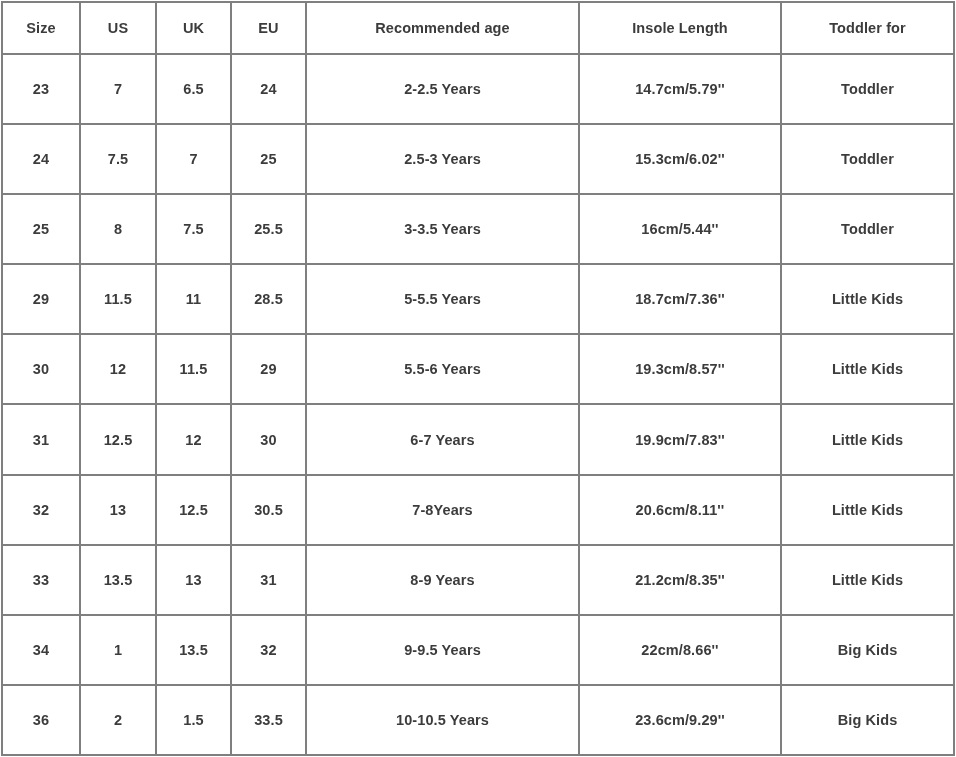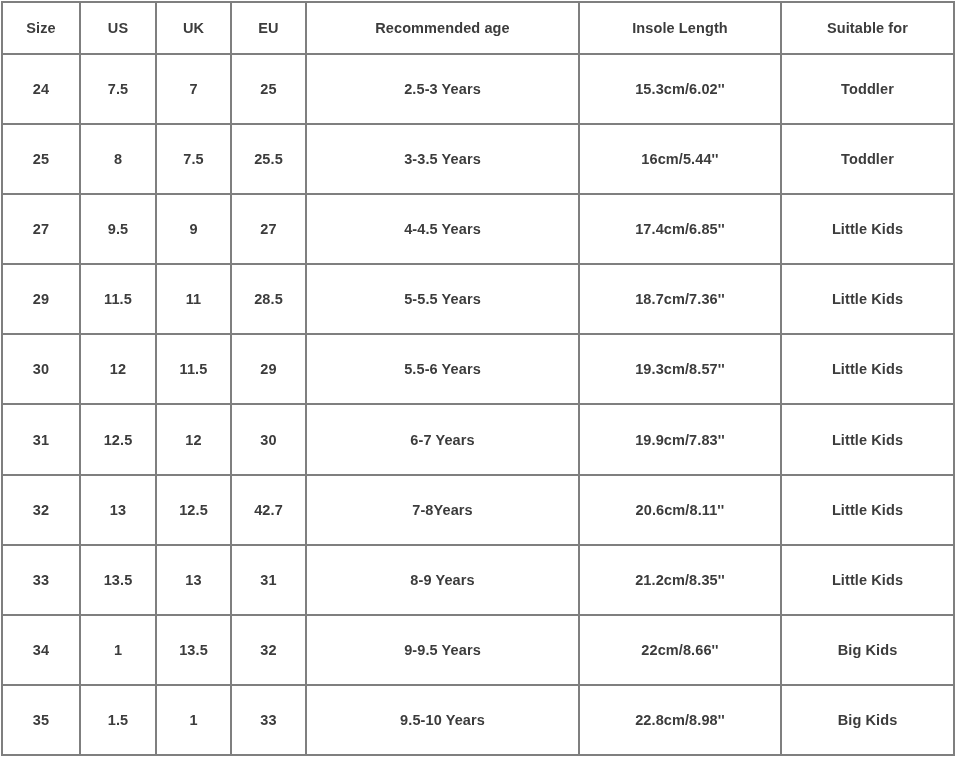--- a/index.html
+++ b/index.html
@@ -58,50 +58,50 @@
         <col class="c-suitable">
     </colgroup>
     <thead>
       <tr>
         <th>Size</th>
         <th>US</th>
         <th>UK</th>
         <th>EU</th>
         <th>Recommended age</th>
         <th>Insole Length</th>
-        <th>Suitable for</th>
+        <th>Toddler for</th>
       </tr>
     </thead>
     <tbody id="chart-body">
+        <tr>
+          <td>23</td>
+          <td>7</td>
+          <td>6.5</td>
+          <td>24</td>
+          <td>2-2.5 Years</td>
+          <td>14.7cm/5.79''</td>
+          <td>Toddler</td>
+        </tr>
         <tr>
           <td>24</td>
           <td>7.5</td>
           <td>7</td>
           <td>25</td>
           <td>2.5-3 Years</td>
           <td>15.3cm/6.02''</td>
           <td>Toddler</td>
         </tr>
         <tr>
           <td>25</td>
           <td>8</td>
           <td>7.5</td>
           <td>25.5</td>
           <td>3-3.5 Years</td>
           <td>16cm/5.44''</td>
           <td>Toddler</td>
-        </tr>
-        <tr>
-          <td>27</td>
-          <td>9.5</td>
-          <td>9</td>
-          <td>27</td>
-          <td>4-4.5 Years</td>
-          <td>17.4cm/6.85''</td>
-          <td>Little Kids</td>
         </tr>
         <tr>
           <td>29</td>
           <td>11.5</td>
           <td>11</td>
           <td>28.5</td>
           <td>5-5.5 Years</td>
           <td>18.7cm/7.36''</td>
           <td>Little Kids</td>
         </tr>
@@ -120,21 +120,21 @@
           <td>12</td>
           <td>30</td>
           <td>6-7 Years</td>
           <td>19.9cm/7.83''</td>
           <td>Little Kids</td>
         </tr>
         <tr>
           <td>32</td>
           <td>13</td>
           <td>12.5</td>
-          <td>42.7</td>
+          <td>30.5</td>
           <td>7-8Years</td>
           <td>20.6cm/8.11''</td>
           <td>Little Kids</td>
         </tr>
         <tr>
           <td>33</td>
           <td>13.5</td>
           <td>13</td>
           <td>31</td>
           <td>8-9 Years</td>
@@ -144,23 +144,23 @@
         <tr>
           <td>34</td>
           <td>1</td>
           <td>13.5</td>
           <td>32</td>
           <td>9-9.5 Years</td>
           <td>22cm/8.66''</td>
           <td>Big Kids</td>
         </tr>
         <tr>
-          <td>35</td>
+          <td>36</td>
+          <td>2</td>
           <td>1.5</td>
-          <td>1</td>
-          <td>33</td>
-          <td>9.5-10 Years</td>
-          <td>22.8cm/8.98''</td>
+          <td>33.5</td>
+          <td>10-10.5 Years</td>
+          <td>23.6cm/9.29''</td>
           <td>Big Kids</td>
         </tr>
       </tbody>
   </table>
 </div>
 
 </body></html>

